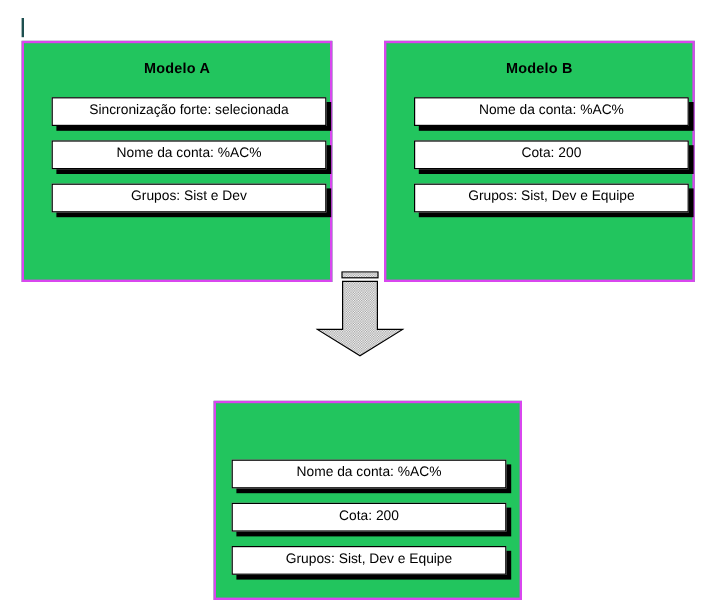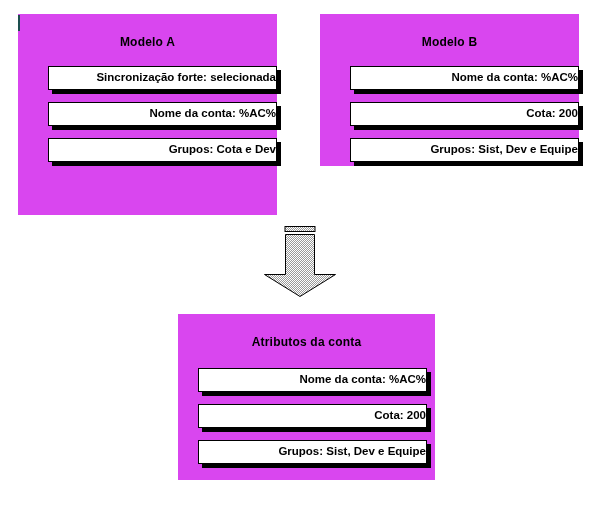--- a/index.html
+++ b/index.html
@@ -20,26 +20,27 @@
     left: 0;
     top: 0;
     width: 601px;
     height: 507px;
     background: #ffffff;
   }
 
   
   .panel {
     position: absolute;
-    background: #d946ef;
-    border: 7px solid #d946ef;
+    background: #22c55e;
+    border: 2px solid #d946ef;
     box-sizing: border-box;
+    margin-top: 20px;
   }
   #panel-a  { left: 18px;  top: 14px;  width: 259px; height: 201px; }
-  #panel-b  { left: 320px; top: 14px;  width: 259px; height: 152px; }
+  #panel-b  { left: 320px; top: 14px;  width: 259px; height: 201px; }
   #panel-c  { left: 178px; top: 314px; width: 257px; height: 166px; }
 
   .panel-title {
     position: absolute;
     left: 0;
     width: 100%;
     text-align: center;
     font-size: 12px;
     font-weight: bold;
     color: #000000;
@@ -60,22 +61,21 @@
   }
   .attr-box {
     position: absolute;
     height: 24px;
     background: #ffffff;
     border: 1px solid #000000;
     box-sizing: border-box;
     box-shadow: 4px 4px 0 0 #000000;
     display: flex;
     align-items: center;
-    justify-content: flex-end;
-    font-weight: bold;
+    justify-content: center;
   }
   .attr-box span {
     font-size: 11.5px;
     color: #000000;
     white-space: nowrap;
     line-height: 1;
   }
 
   
   #panel-a .attr-box,
@@ -123,21 +123,21 @@
   <div class="panel" id="panel-a">
     <div class="panel-title">Modelo A</div>
     <div class="attr-list">
       <div class="attr-box">
         <span>Sincronização forte: selecionada</span>
       </div>
       <div class="attr-box">
         <span>Nome da conta: %AC%</span>
       </div>
       <div class="attr-box">
-        <span>Grupos: Cota e Dev</span>
+        <span>Grupos: Sist e Dev</span>
       </div>
     </div>
   </div>
   <div id="panel-a-edge-artifact"></div>
 
   <div class="panel" id="panel-b">
     <div class="panel-title">Modelo B</div>
     <div class="attr-list">
       <div class="attr-box">
         <span>Nome da conta: %AC%</span>
@@ -161,21 +161,20 @@
         </pattern>
       </defs>
 
       <rect x="22" y="0.5" width="30" height="5" fill="url(#dither)" stroke="#000000" stroke-width="1"></rect>
 
       <path d="M 22.5 8.5 L 51.5 8.5 L 51.5 48.5 L 72.5 48.5 L 37 70.5 L 1.5 48.5 L 22.5 48.5 Z" fill="url(#dither)" stroke="#000000" stroke-width="1" stroke-linejoin="miter"></path>
     </svg>
   </div>
 
   <div class="panel" id="panel-c">
-    <div class="panel-title">Atributos da conta</div>
     <div class="attr-list">
       <div class="attr-box">
         <span>Nome da conta: %AC%</span>
       </div>
       <div class="attr-box">
         <span>Cota: 200</span>
       </div>
       <div class="attr-box">
         <span>Grupos: Sist, Dev e Equipe</span>
       </div>

